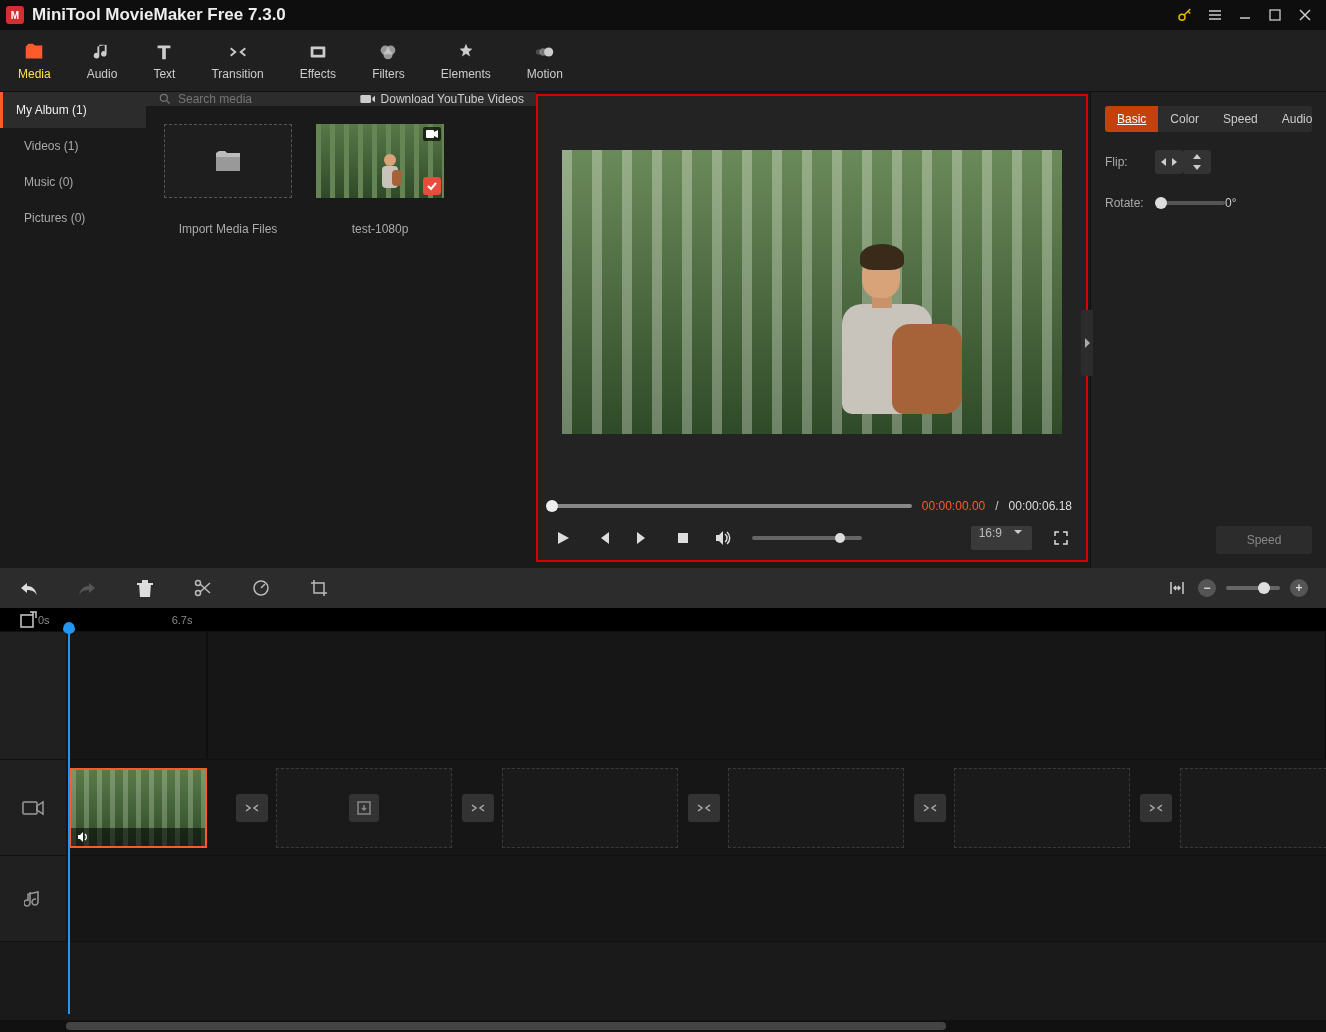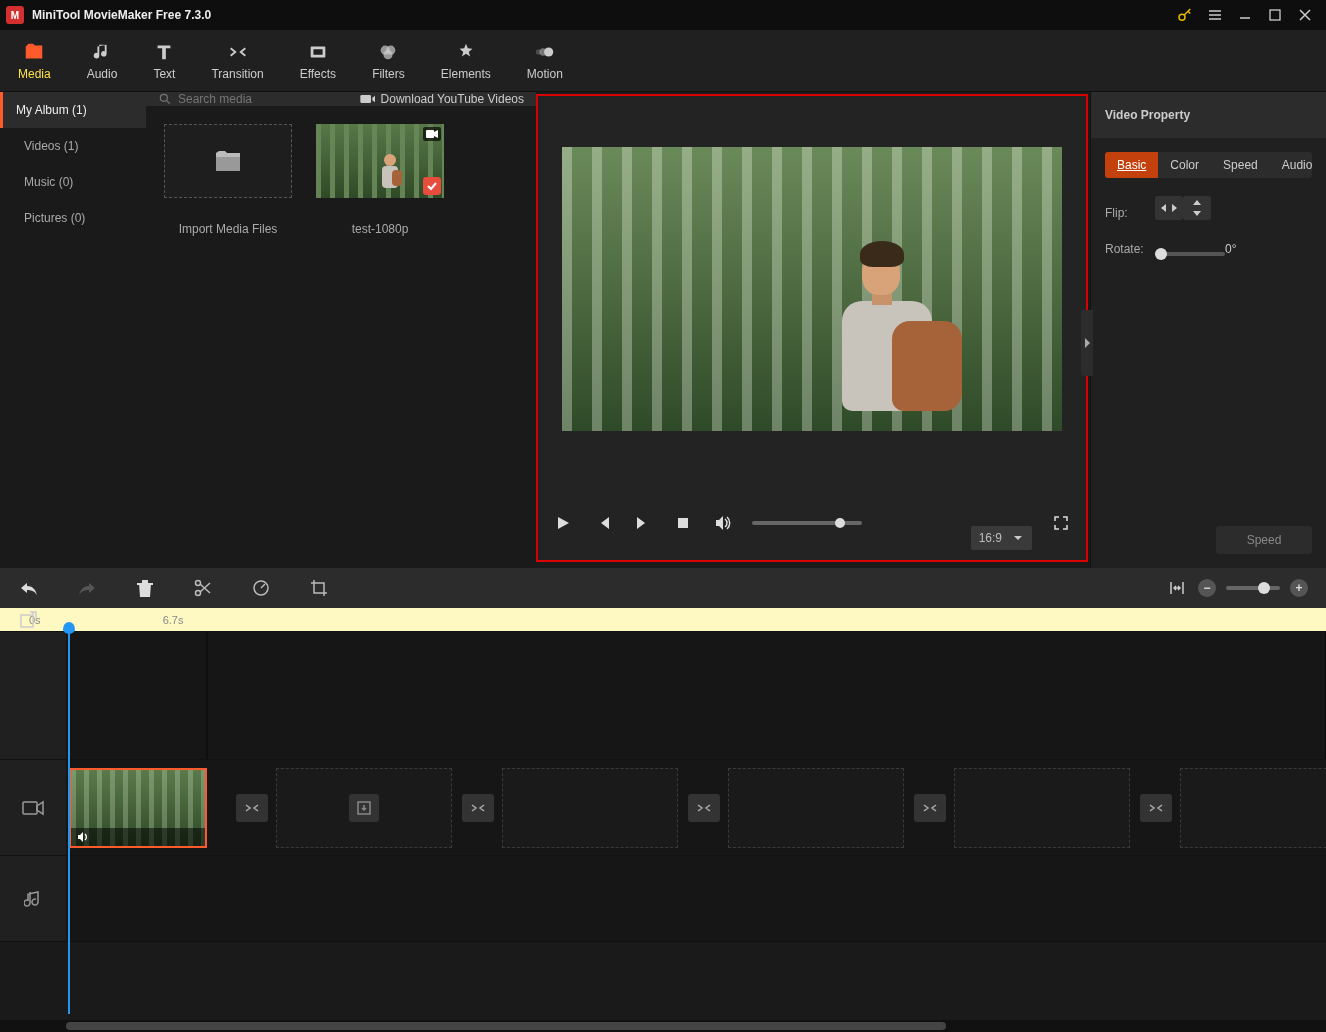--- a/index.html
+++ b/index.html
@@ -2,21 +2,21 @@
 <html><head>
 <meta charset="utf-8">
 <style>
 * { margin:0; padding:0; box-sizing:border-box; font-family:"Segoe UI",Arial,sans-serif; user-select:none; }
 body { background:#000; color:#bdbdbd; font-size:12px; overflow:hidden; }
 .app { width:1326px; height:1032px; background:#1a1a1a; display:flex; flex-direction:column; }
 
 
 .titlebar { height:30px; background:#0e0e0e; display:flex; align-items:center; padding:0 6px; }
 .titlebar .logo { width:18px; height:18px; background:#d32f2f; border-radius:3px; margin-right:8px; display:flex; align-items:center; justify-content:center; color:#fff; font-size:10px; font-weight:bold; }
-.titlebar .title { font-size:12px; color:#eee; font-weight:600; }
+.titlebar .title { font-size:17px; color:#eee; font-weight:600; }
 .titlebar .spacer { flex:1; }
 .titlebar .winbtn { width:30px; height:20px; display:flex; align-items:center; justify-content:center; cursor:pointer; color:#ccc; }
 .key-icon { width:18px; height:18px; stroke:#e6b800; stroke-width:2; fill:none; }
 
 
 .ribbon { height:62px; background:#202020; display:flex; align-items:center; padding:0 14px; gap:28px; border-bottom:1px solid #111; }
 .ribbon-tab { display:flex; flex-direction:column; align-items:center; gap:4px; cursor:pointer; color:#ccc; font-size:12px; padding:4px 4px; }
 .ribbon-tab.active { color:#fde047; }
 .ribbon-tab .ico { width:22px; height:22px; }
 
@@ -69,31 +69,31 @@
 .seek-track { flex:1; height:4px; background:#888; border-radius:2px; position:relative; }
 .seek-thumb { position:absolute; left:0; top:50%; transform:translate(-50%,-50%); width:12px; height:12px; background:#eee; border-radius:50%; }
 .time-cur { color:#ff5a2b; font-size:12px; }
 .time-sep { color:#ccc; font-size:12px; }
 .time-tot { color:#ddd; font-size:12px; }
 .controls { display:flex; align-items:center; gap:18px; margin-top:8px; }
 .cbtn { width:22px; height:22px; display:flex; align-items:center; justify-content:center; cursor:pointer; color:#ddd; }
 .vol-track { width:110px; height:4px; background:#666; border-radius:2px; position:relative; }
 .vol-thumb { position:absolute; left:88px; top:50%; transform:translate(-50%,-50%); width:10px; height:10px; background:#ddd; border-radius:50%; }
 .controls .spacer { flex:1; }
-.aspect-wrap { position:relative; display:flex; align-items:center; background:#3a3a3a; border-radius:2px; padding:0 8px; height:24px; gap:10px;margin-top:31px; }
+.aspect-wrap { position:relative; display:flex; background:#3a3a3a; border-radius:2px; padding:0 8px; height:24px; gap:10px; }
 .aspect-wrap svg { width:12px; height:12px; }
 
 
 .prop { width:236px; background:#202020; border-left:1px solid #111; display:flex; flex-direction:column; }
 .prop-header { height:46px; background:#2c2c2c; display:flex; align-items:center; padding:0 14px; color:#ccc; font-size:12px; font-weight:600; }
 .prop-body { padding:14px; }
 .prop-tabs { display:flex; gap:0; background:#2c2c2c; border-radius:3px; overflow:hidden; margin-bottom:18px; }
 .prop-tab { flex:0 0 auto; padding:6px 12px; font-size:12px; color:#ccc; cursor:pointer; }
 .prop-tab.active { background:#c2410c; color:#fff;text-decoration:underline; }
-.prop-row { display:flex; align-items:flex-end; margin-bottom:22px; }
+.prop-row { display:flex; align-items:center; margin-bottom:22px; }
 .prop-row .lbl { width:50px; color:#aaa; font-size:12px; }
 .icon-btn { width:28px; height:24px; background:#333; border-radius:3px; display:flex; align-items:center; justify-content:center; cursor:pointer; }
 .rotate-track { width:70px; height:4px; background:#555; border-radius:2px; position:relative; }
 .rotate-thumb { position:absolute; left:6px; top:50%; transform:translate(-50%,-50%); width:12px; height:12px; background:#ddd; border-radius:50%; cursor:pointer; }
 .rotate-val { font-size:12px; color:#ccc; }
 .prop-reset { margin-top:auto; padding:14px; }
 .reset-btn { width:96px; height:28px; background:#2c2c2c; color:#888; display:flex; align-items:center; justify-content:center; cursor:pointer; float:right; font-size:12px; border-radius:3px; }
 .collapse { position:absolute; left:-10px; top:218px; width:12px; height:66px; background:#2c2c2c; border-radius:3px 0 0 3px; display:flex; align-items:center; justify-content:center; cursor:pointer; }
 .prop { position:relative; }
 
@@ -102,21 +102,21 @@
 .tbtn { width:22px; height:22px; display:flex; align-items:center; justify-content:center; cursor:pointer; color:#bbb; }
 .tbtn.disabled { color:#555; }
 .toolbar .spacer { flex:1; }
 .zoom-group { display:flex; align-items:center; gap:10px; }
 .zoom-track { width:54px; height:4px; background:#666; border-radius:2px; position:relative; }
 .zoom-thumb { position:absolute; left:38px; top:50%; transform:translate(-50%,-50%); width:12px; height:12px; background:#ddd; border-radius:50%; }
 .circle-btn { width:18px; height:18px; border-radius:50%; background:#555; display:flex; align-items:center; justify-content:center; cursor:pointer; color:#ddd; font-weight:bold; }
 
 
 .timeline { flex:1; background:#1a1a1a; display:flex; flex-direction:column; position:relative; }
-.ruler { height:24px; background:#fef9c3; display:flex; align-items:center; padding-left:29px; position:relative; border-bottom:1px solid #111; }
+.ruler { height:24px; background:#000000; display:flex; align-items:center; padding-left:38px; position:relative; border-bottom:1px solid #111; }
 .ruler .add { position:absolute; left:18px; top:2px; width:20px; height:20px; cursor:pointer; color:#ccc; display:flex; align-items:center; justify-content:center; }
 .ruler .tick { color:#888; font-size:11px; margin-right:122px; }
 .playhead { position:absolute; left:68px; top:22px; bottom:18px; width:2px; background:#2196f3; z-index:5; }
 .playhead .head { position:absolute; top:-8px; left:50%; transform:translateX(-50%); width:12px; height:12px; background:#2196f3; border-radius:50% 50% 50% 50% / 60% 60% 40% 40%; }
 .tracks { flex:1; overflow:hidden; position:relative; }
 .trk { display:flex; border-bottom:1px solid #111; }
 .trk-head { width:66px; background:#202020; display:flex; align-items:center; justify-content:center; color:#999; }
 .trk-body { flex:1; position:relative; background:#161616; }
 .trk.spacer1 { height:128px; }
 .trk.video { height:96px; }
@@ -310,20 +310,28 @@
           <div class="man">
             <div class="shirt"></div>
               <div class="bag"></div>
               <div class="neck"></div>
               <div class="head"></div>
               <div class="hair"></div>
           </div>
         </div>
       </div>
       <div class="player-bottom">
+        <div class="seek">
+          <div class="seek-track">
+              <div class="seek-thumb"></div>
+            </div>
+          <span class="time-cur">00:00:00.00</span>
+          <span class="time-sep"> / </span>
+          <span class="time-tot">00:00:06.18</span>
+        </div>
         <div class="controls">
           <div class="cbtn">
               <svg width="16" height="16" viewBox="0 0 16 16" fill="#ddd">
                 <path d="M3 2l11 6-11 6z"></path>
               </svg>
             </div>
           <div class="cbtn">
               <svg width="16" height="16" viewBox="0 0 16 16" fill="#ddd">
                 <path d="M4 2v12M14 2L6 8l8 6z"></path>
               </svg>
@@ -362,21 +370,20 @@
         </div>
       </div>
     </div>
 
     <div class="prop">
       <div class="collapse">
         <svg width="8" height="10" viewBox="0 0 8 10" fill="#aaa">
             <path d="M2 0l5 5-5 5z"></path>
           </svg>
       </div>
-      <div class="prop-header">Video Property</div>
       <div class="prop-body">
         <div class="prop-tabs">
           <div class="prop-tab active"><span>Basic</span></div>
           <div class="prop-tab"><span>Color</span></div>
           <div class="prop-tab"><span>Speed</span></div>
           <div class="prop-tab"><span>Audio</span></div>
         </div>
         <div class="prop-row">
           <div class="lbl">Flip:</div>
           <div class="icon-btn">

